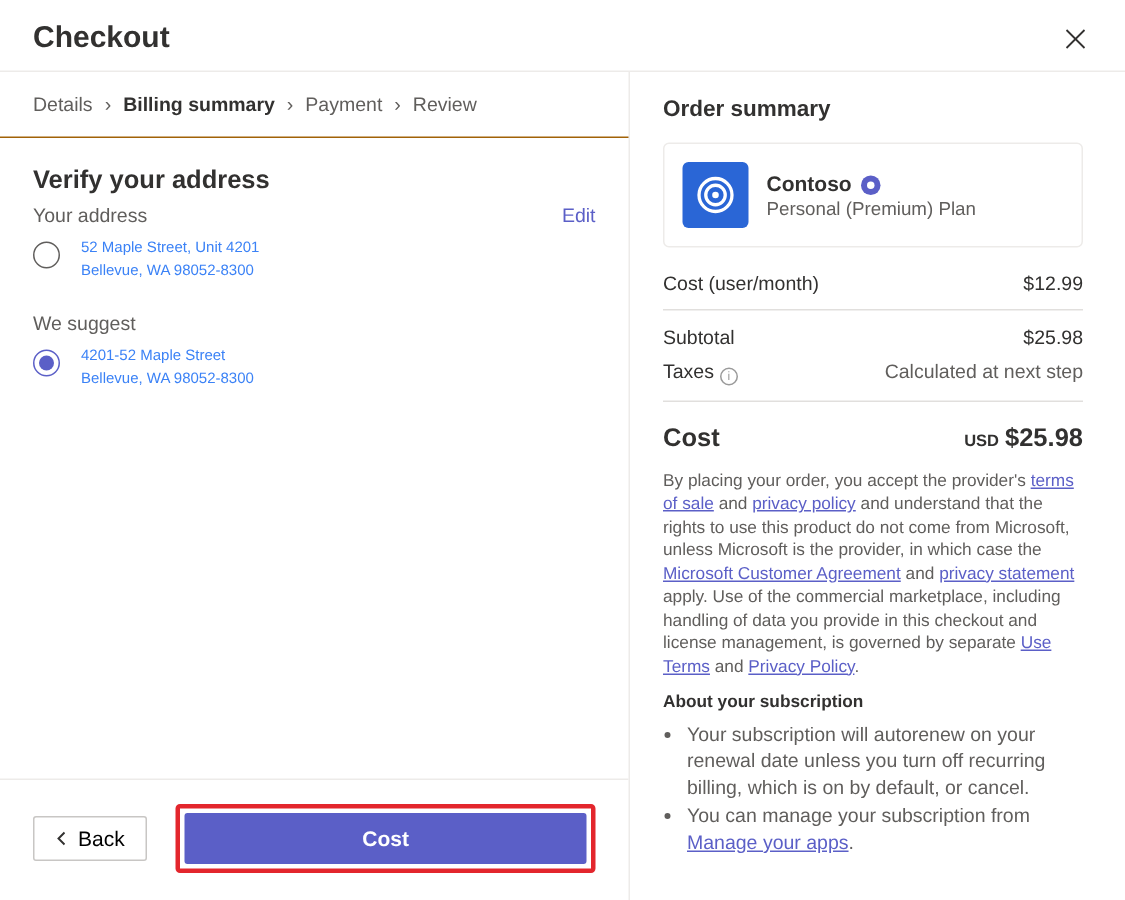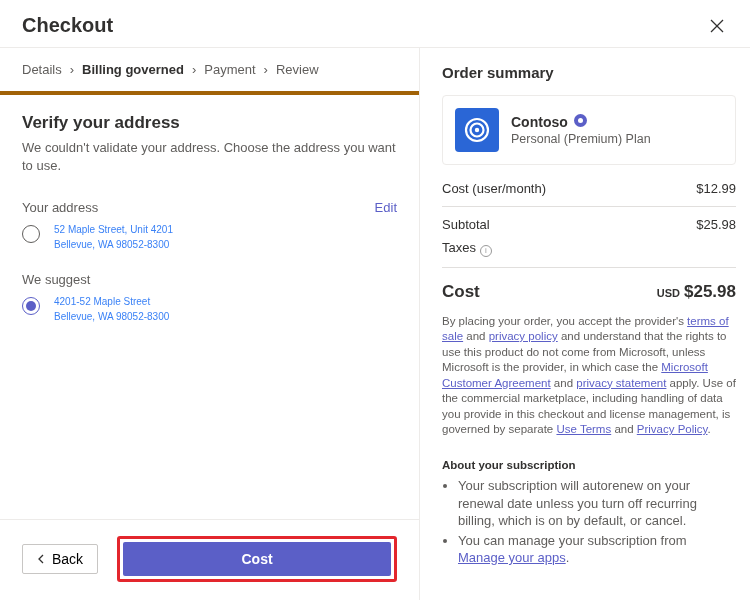--- a/index.html
+++ b/index.html
@@ -49,21 +49,21 @@
     flex-direction: column;
     min-height:0;
   }
   .breadcrumb {
     display: flex;
     align-items: center;
     gap: 8px;
     padding: 14px 22px;
     font-size: 13px;
     color: #605e5c;
-    border-bottom: 4px solid #a16207;
+    border-bottom: 1px solid #a16207;
   }
   .breadcrumb .bc-item.active { color: #323130; font-weight: 600; }
   .chev { color: #605e5c; }
   .left-body {
     flex: 1;
     padding: 18px 22px 10px 22px;
     overflow: auto;
   }
   .section-heading {
     font-size: 17px;
@@ -138,41 +138,41 @@
     border: none;
     padding: 9px 0;
     font-size: 14px;
     font-weight: 600;
     border-radius: 2px;
     cursor: pointer;
   }
   
   .right-pane {
     flex: 1;
-    padding: 16px 14px 16px 22px;
+    padding: 16px 28px 16px 22px;
     overflow: auto;
     font-size: 12.5px;
   }
   .summary-title { font-size: 15px; font-weight: 700; margin-bottom: 14px; }
   .product-card {
     border: 1px solid #edebe9;
     border-radius: 4px;
     padding: 12px;
     display: flex;
     gap: 12px;
     align-items: center;
     margin-bottom: 16px;
   }
   .logo-sq {
     width: 44px; height:44px;
     background:#2a66d6;
     border-radius:4px;
     display:flex;align-items:center;justify-content:center;
   }
-  .prod-name-row { display:flex; align-items:flex-start; gap:6px; }
+  .prod-name-row { display:flex; align-items:flex-end; gap:6px; }
   .prod-name { font-weight:700; font-size:14px; }
   .verified-badge {
     width:13px;height:13px;border-radius:50%;
     background:#5b5fc7;
     display:inline-flex;align-items:center;justify-content:center;
   }
   .verified-badge::after{content:"";width:5px;height:5px;background:#fff;border-radius:50%;}
   .plan-name { color:#605e5c; font-size:12.5px; margin-top:2px; }
   .line { display:flex; justify-content:space-between; margin:8px 0; color:#323130; }
   .line .lbl, .line .val { font-size:13px; }
@@ -181,21 +181,21 @@
   .total-line { display:flex; justify-content:space-between; align-items:baseline; margin:14px 0 12px 0;}
   .total-lbl { font-size:17px; font-weight:700; }
   .total-val { font-size:17px; font-weight:700; }
   .total-val .currency { font-size:11px; font-weight:600; margin-right:4px; color:#323130;}
   .legal {
     font-size: 11.5px;
     color: #605e5c;
     line-height: 1.35;
   }
   .legal a, .legal .lnk { color:#5b5fc7; text-decoration:underline; cursor:pointer; }
-  .about-sub { font-weight:700; color:#323130; margin-top:20px; font-size:11.5px; }
+  .about-sub { font-weight:700; color:#323130; margin-top:8px; font-size:11.5px; }
   .bullets { padding-left: 16px; margin-top:4px; }
   .bullets li { margin-bottom:2px; font-size:13px; color:#605e5c; line-height:1.35; }
   .info-circ {
     display:inline-flex; width:12px;height:12px;border:1px solid #9a9a9a;border-radius:50%;
     align-items:center;justify-content:center; font-size:8px; color:#9a9a9a; margin-left:4px;
     vertical-align:-1px;
   }
 </style>
 </head>
 <body>
@@ -210,30 +210,29 @@
         </svg>
     </div>
   </div>
 
   <div class="content">
 
     <div class="left-pane">
       <div class="breadcrumb">
         <span class="bc-item">Details</span>
         <span class="chev">›</span>
-        <span class="bc-item active">Billing governed</span>
+        <span class="bc-item active">Billing summary</span>
         <span class="chev">›</span>
         <span class="bc-item">Payment</span>
         <span class="chev">›</span>
         <span class="bc-item">Review</span>
       </div>
 
       <div class="left-body">
         <div class="section-heading">Verify your address</div>
-        <div class="section-sub">We couldn't validate your address. Choose the address you want to use.</div>
 
         <div class="field-row">
           <span class="field-label">Your address</span>
           <span class="edit-link">Edit</span>
         </div>
 
         <div class="radio-row">
           <div class="radio"></div>
           <div class="addr-lines">
             <div>52 Maple Street, Unit 4201</div>
@@ -293,20 +292,21 @@
       <hr class="divider">
 
       <div class="line">
         <span class="lbl">Subtotal</span>
         <span class="val">$25.98</span>
       </div>
       <div class="line">
         <span class="lbl">
           <span>Taxes</span><span class="info-circ">i</span>
         </span>
+        <span class="val muted">Calculated at next step</span>
       </div>
 
       <hr class="divider">
 
       <div class="total-line">
         <span class="total-lbl">Cost</span>
         <span class="total-val">
           <span class="currency">USD</span><span>$25.98</span>
         </span>
       </div>

